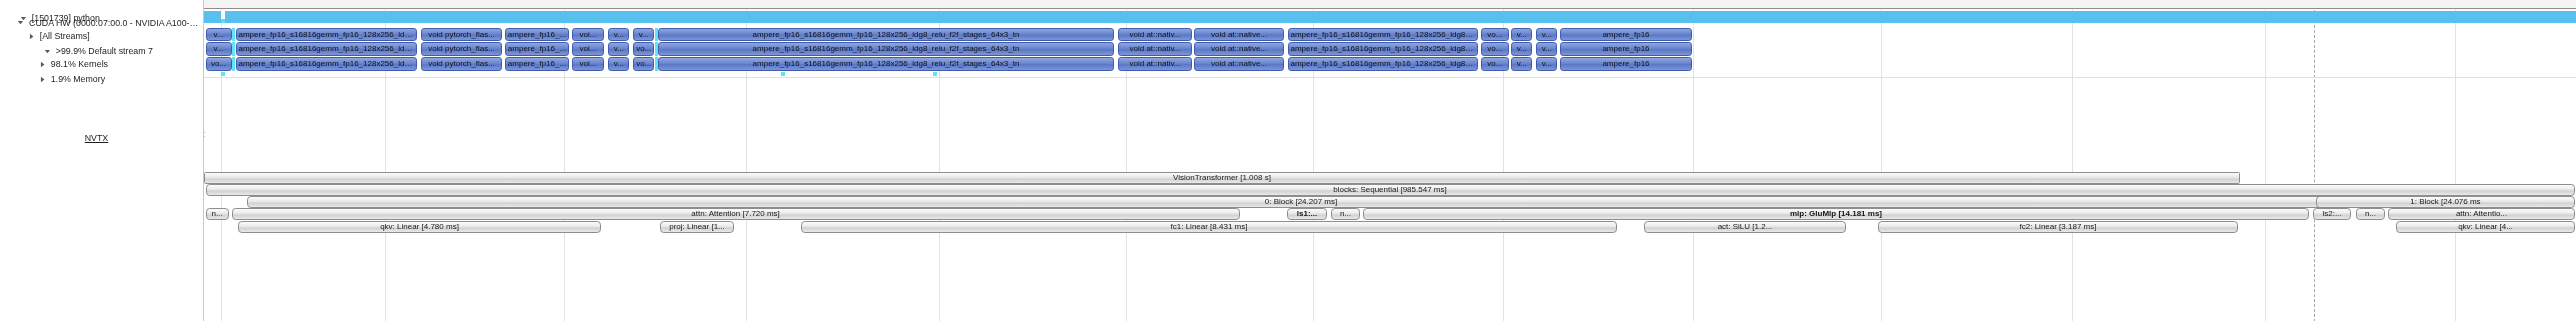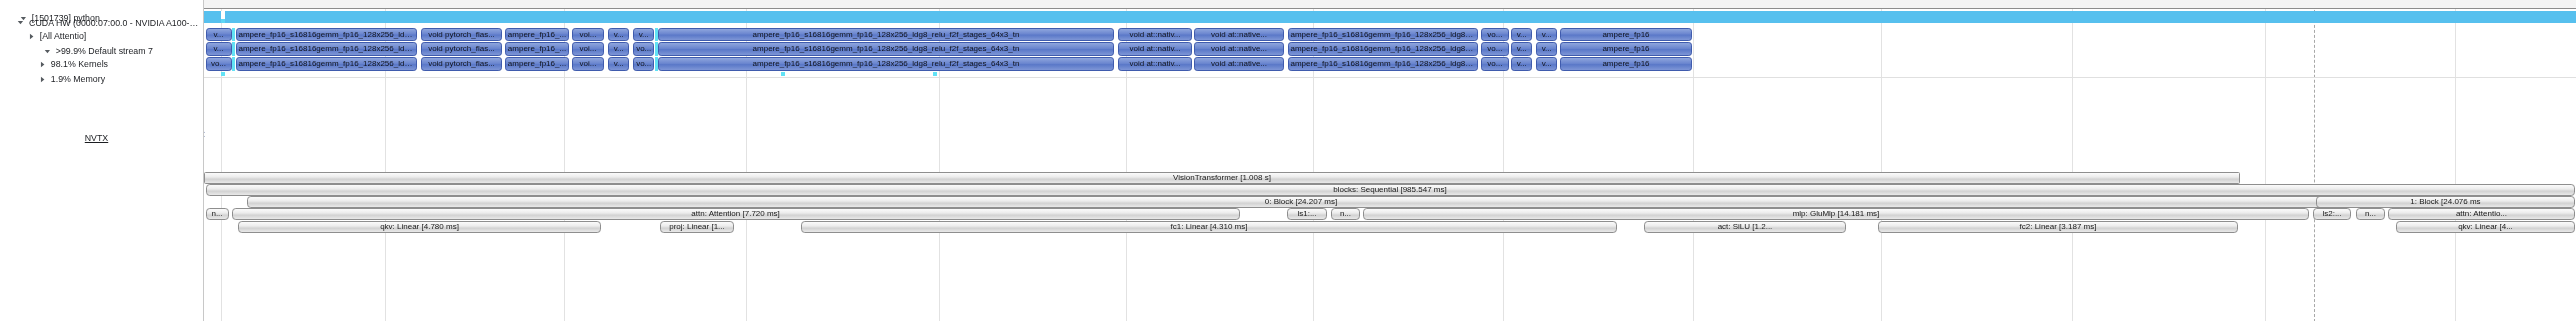--- a/index.html
+++ b/index.html
@@ -178,21 +178,21 @@
             </svg>
           </span>
           <span class="tree-label" style="margin-left: 3.8px;">CUDA HW (0000:07:00.0 - NVIDIA A100-SXM4-80GB)</span>
         </div>
         <div class="tree-row" style="top: 29px; padding-left: 26px;">
           <span class="tw">
             <svg width="6.9" height="6.9" viewBox="0 0 9 9">
               <path d="M2.5 1 L2.5 8 L7 4.5 Z" fill="#555a5f"></path>
             </svg>
           </span>
-          <span class="tree-label" style="margin-left: 3.8px;">[All Attentio]</span>
+          <span class="tree-label" style="margin-left: 3.8px;">[All Streams]</span>
         </div>
         <div class="tree-row" style="top: 44px; padding-left: 42px;">
           <span class="tw">
             <svg width="6.9" height="6.9" viewBox="0 0 9 9">
               <path d="M1 2.5 L8 2.5 L4.5 7 Z" fill="#555a5f"></path>
             </svg>
           </span>
           <span class="tree-label" style="margin-left: 3.8px;">&gt;99.9% Default stream 7</span>
         </div>
         <div class="tree-row" style="top: 57px; padding-left: 37px;">
@@ -311,31 +311,31 @@
         <div class="nrow" style="top: 184px; width: 2372px;">
           <div class="nblk" style="left: 1.5px; width: 2369px;">blocks: Sequential [985.547 ms]</div>
         </div>
         <div class="nrow" style="top: 196px; width: 2372px;">
           <div class="nblk" style="left: 1.5px; width: 2109px; margin-left: 41px;">0: Block [24.207 ms]</div>
           <div class="nblk" style="left: 2112px; width: 259px;">1: Block [24.076 ms</div>
         </div>
         <div class="nrow" style="top: 208px; width: 2372px;">
           <div class="nblk" style="left: 1.5px; width: 23px;">n...</div>
           <div class="nblk" style="left: 27.6px; width: 1008px;">attn: Attention [7.720 ms]</div>
-          <div class="nblk" style="left: 1083px; width: 40px;">ls1:...</div>
+          <div class="nblk" style="left: 1083px; width: 40px; font-weight: bold;">ls1:...</div>
           <div class="nblk" style="left: 1127px; width: 29px;">n...</div>
-          <div class="nblk" style="left: 1159px; width: 946px;">mlp: GluMlp [14.181 ms]</div>
+          <div class="nblk" style="left: 1159px; width: 946px; font-weight: bold;">mlp: GluMlp [14.181 ms]</div>
           <div class="nblk" style="left: 2109px; width: 38px;">ls2:...</div>
           <div class="nblk" style="left: 2152px; width: 29px;">n...</div>
           <div class="nblk" style="left: 2184px; width: 187px;">attn: Attentio...</div>
         </div>
         <div class="nrow" style="top: 221px; width: 2372px;">
           <div class="nblk" style="left: 34px; width: 363px;">qkv: Linear [4.780 ms]</div>
           <div class="nblk" style="left: 456px; width: 74px;">proj: Linear [1...</div>
-          <div class="nblk" style="left: 597px; width: 816px;">fc1: Linear [4.310 ms]</div>
+          <div class="nblk" style="left: 597px; width: 816px;">fc1: Linear [8.431 ms]</div>
           <div class="nblk" style="left: 1440px; width: 202px;">act: SiLU [1.2...</div>
           <div class="nblk" style="left: 1674px; width: 360px;">fc2: Linear [3.187 ms]</div>
           <div class="nblk" style="left: 2192px; width: 179px;">qkv: Linear [4...</div>
         </div>
       </div>
     <svg class="nvtx-arrow" viewBox="0 0 12 14">
       <path d="M3 1 L3 13 M3 1 L8 5 M3 13 L8 9" stroke="#24407f" stroke-width="2" fill="none"></path>
     </svg>
   </div>
 

